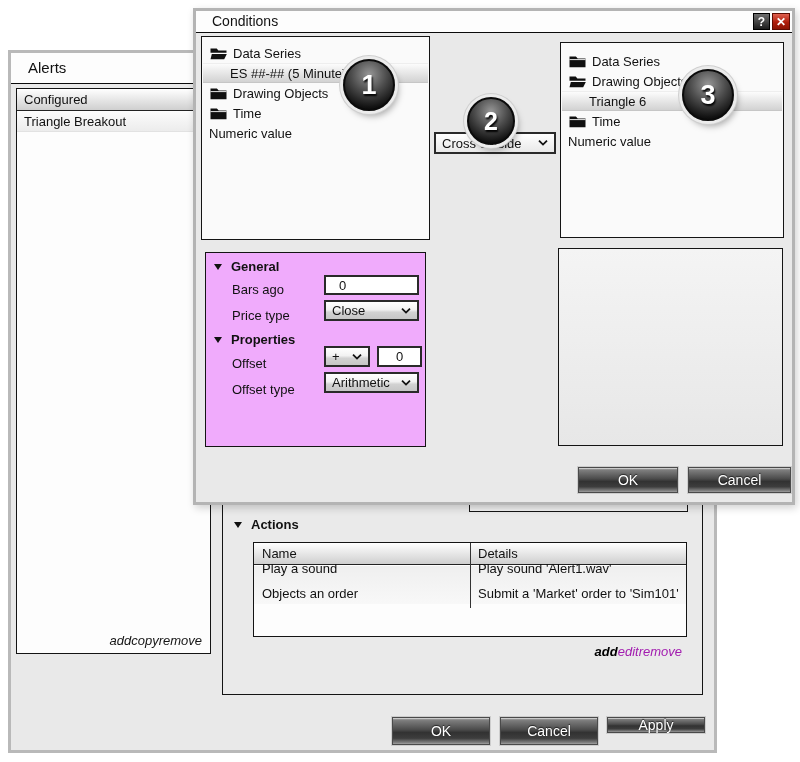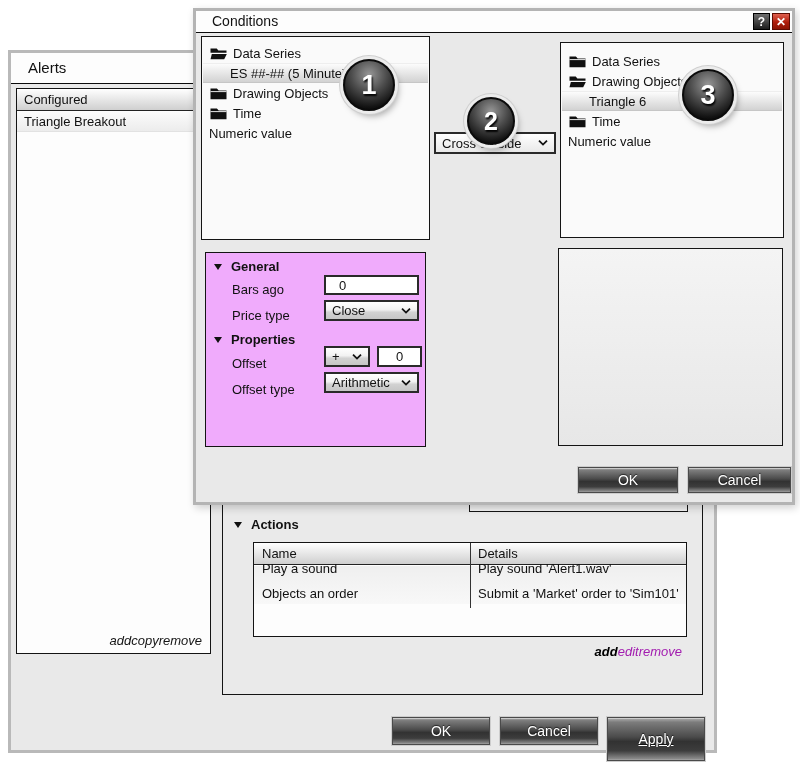--- a/index.html
+++ b/index.html
@@ -96,21 +96,21 @@
                   background:linear-gradient(180deg,#efefef,#f8f8f8); }
   .act-row { position:absolute; left:0; right:0; height:18px; display:flex; }
   .act-row .c1 { position:absolute; left:8px; }
   .act-row .c2 { position:absolute; left:224px; }
   #act-row-0 { top:18px; } #act-row-1 { top:43px; }
   #actions-links { right:20px; top:555px; }
   #actions-links .strong { color:#000; font-weight:bold; }
 
   #alerts-ok { left:381px; top:664px; width:98px; height:28px; }
   #alerts-cancel { left:489px; top:664px; width:98px; height:28px; }
-  #alerts-apply { left:596px; top:664px; width:98px; height:44px;text-decoration:underline; }
+  #alerts-apply { left:596px; top:664px; width:98px; height:16px; }
 
   
   #left-tree { left:5px; top:25px; width:229px; height:204px; }
   #right-tree { left:364px; top:31px; width:224px; height:196px; }
   #lt-0{top:6px;} #lt-1{top:26px;} #lt-2{top:46px;} #lt-3{top:66px;} #lt-4{top:86px;}
   #rt-0{top:8px;} #rt-1{top:28px;} #rt-2{top:48px;} #rt-3{top:68px;} #rt-4{top:88px;}
 
   #badge-1 { left:147px; top:48px; width:52px; height:52px; }
   #badge-2 { left:271px; top:86px; width:48px; height:48px; font-size:25px; }
   #badge-3 { left:486px; top:58px; width:52px; height:52px; }

